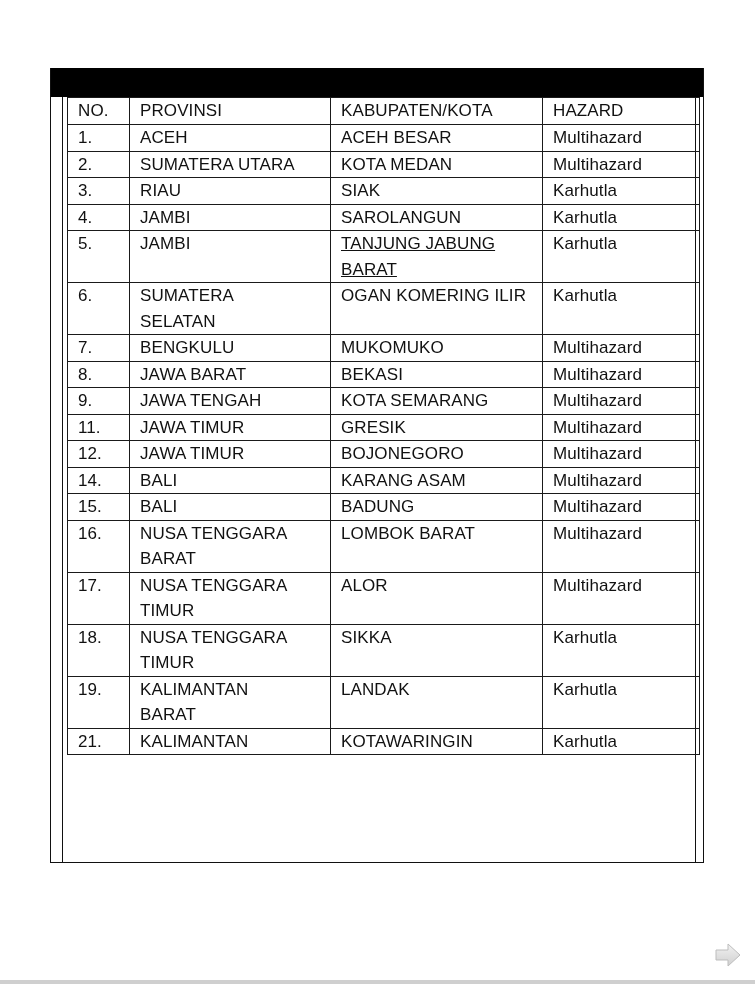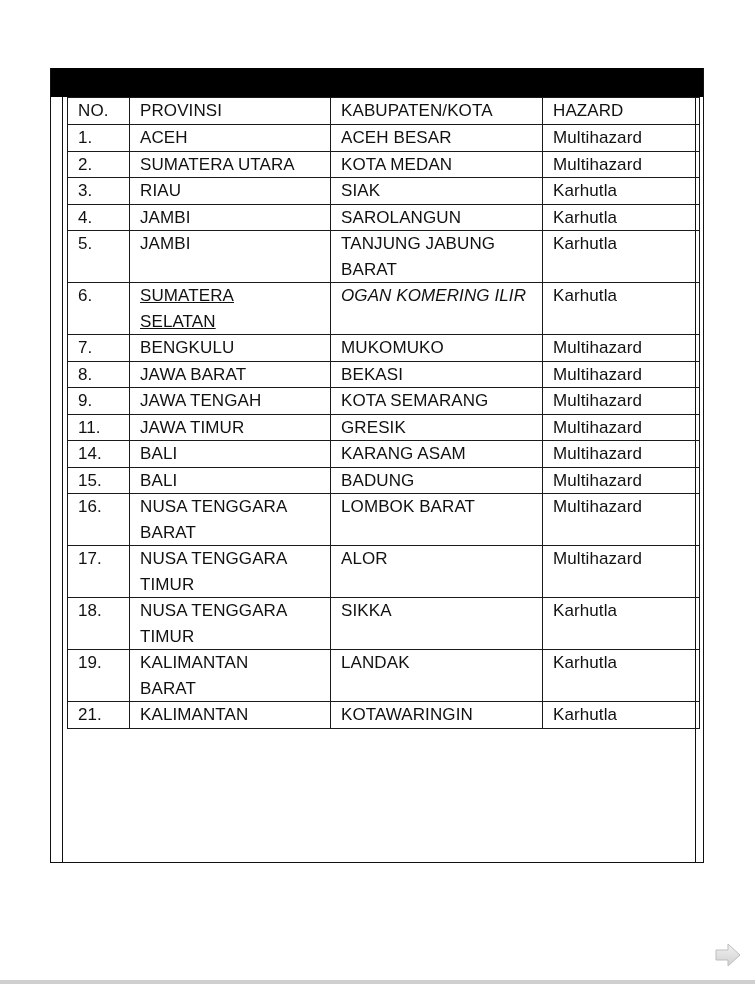--- a/index.html
+++ b/index.html
@@ -135,27 +135,27 @@
     </tr>
     <tr>
       <td>4.</td>
       <td>JAMBI</td>
       <td>SAROLANGUN</td>
       <td>Karhutla</td>
     </tr>
     <tr class="double">
       <td>5.</td>
       <td>JAMBI</td>
-      <td style="padding-right:40px;">TANJUNG JABUNG BARAT</td>
+      <td style="padding-right:40px;text-decoration:underline;">TANJUNG JABUNG BARAT</td>
       <td>Karhutla</td>
     </tr>
     <tr class="double">
       <td>6.</td>
-      <td style="padding-right:96px;text-decoration:underline;">SUMATERA SELATAN</td>
-      <td style="font-style:italic;">OGAN KOMERING ILIR</td>
+      <td style="padding-right:96px;">SUMATERA SELATAN</td>
+      <td style="">OGAN KOMERING ILIR</td>
       <td>Karhutla</td>
     </tr>
     <tr>
       <td>7.</td>
       <td>BENGKULU</td>
       <td>MUKOMUKO</td>
       <td>Multihazard</td>
     </tr>
     <tr>
       <td>8.</td>
@@ -166,20 +166,26 @@
     <tr>
       <td>9.</td>
       <td>JAWA TENGAH</td>
       <td>KOTA SEMARANG</td>
       <td>Multihazard</td>
     </tr>
     <tr>
       <td>11.</td>
       <td>JAWA TIMUR</td>
       <td>GRESIK</td>
+      <td>Multihazard</td>
+    </tr>
+    <tr>
+      <td>12.</td>
+      <td>JAWA TIMUR</td>
+      <td>BOJONEGORO</td>
       <td>Multihazard</td>
     </tr>
     <tr>
       <td>14.</td>
       <td>BALI</td>
       <td>KARANG ASAM</td>
       <td>Multihazard</td>
     </tr>
     <tr>
       <td>15.</td>

